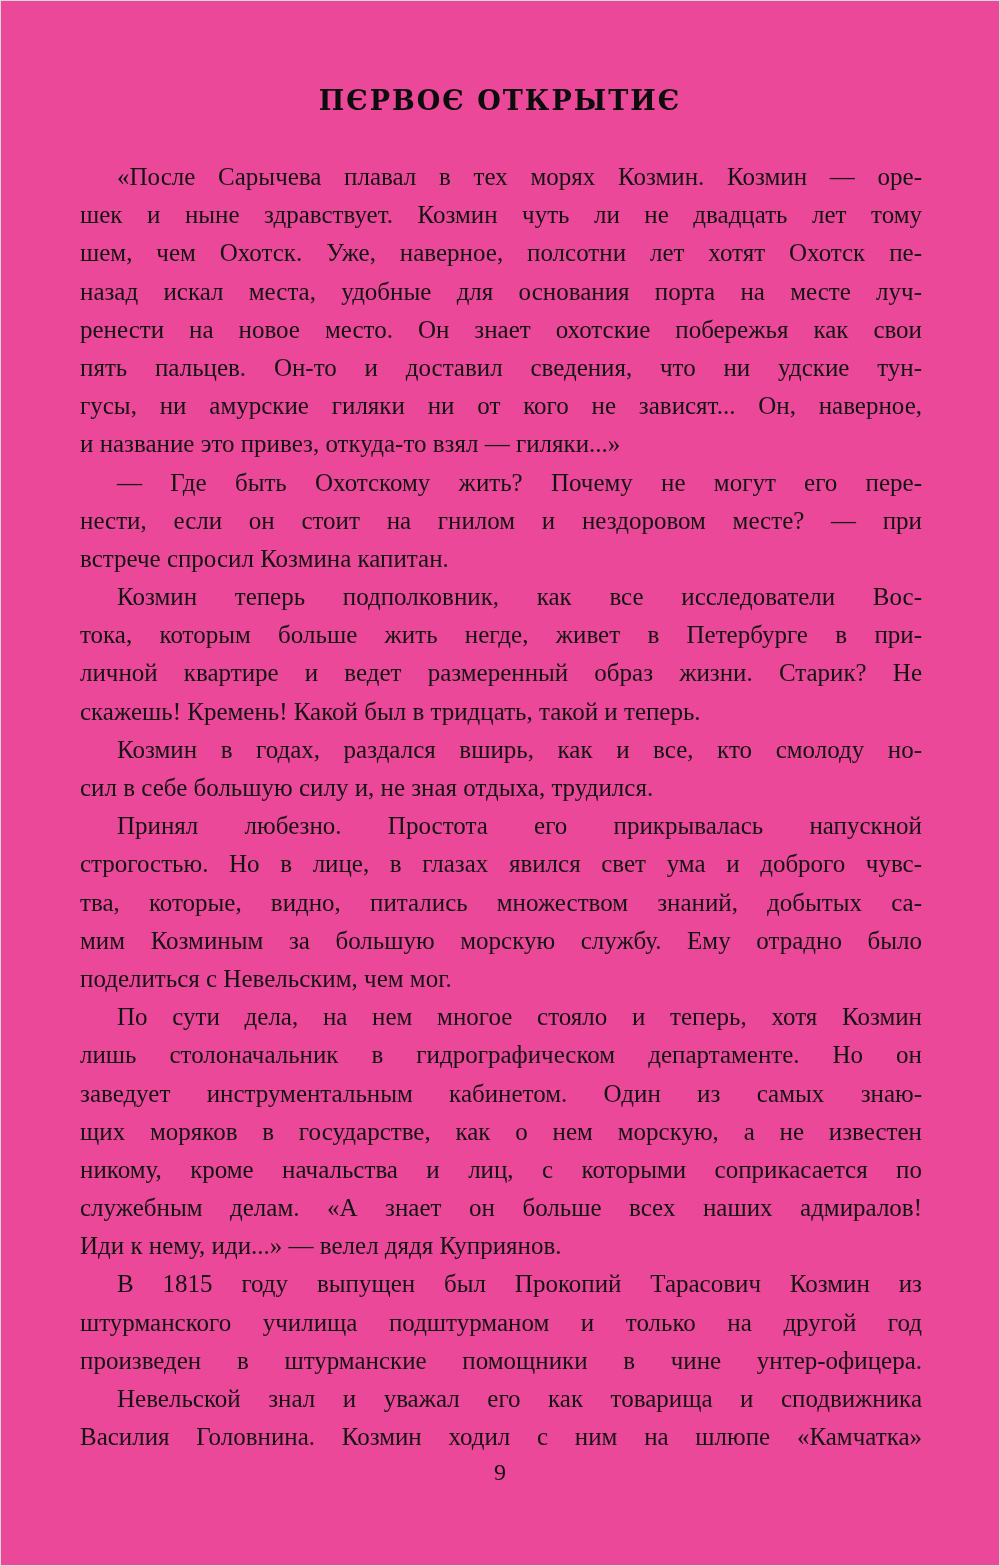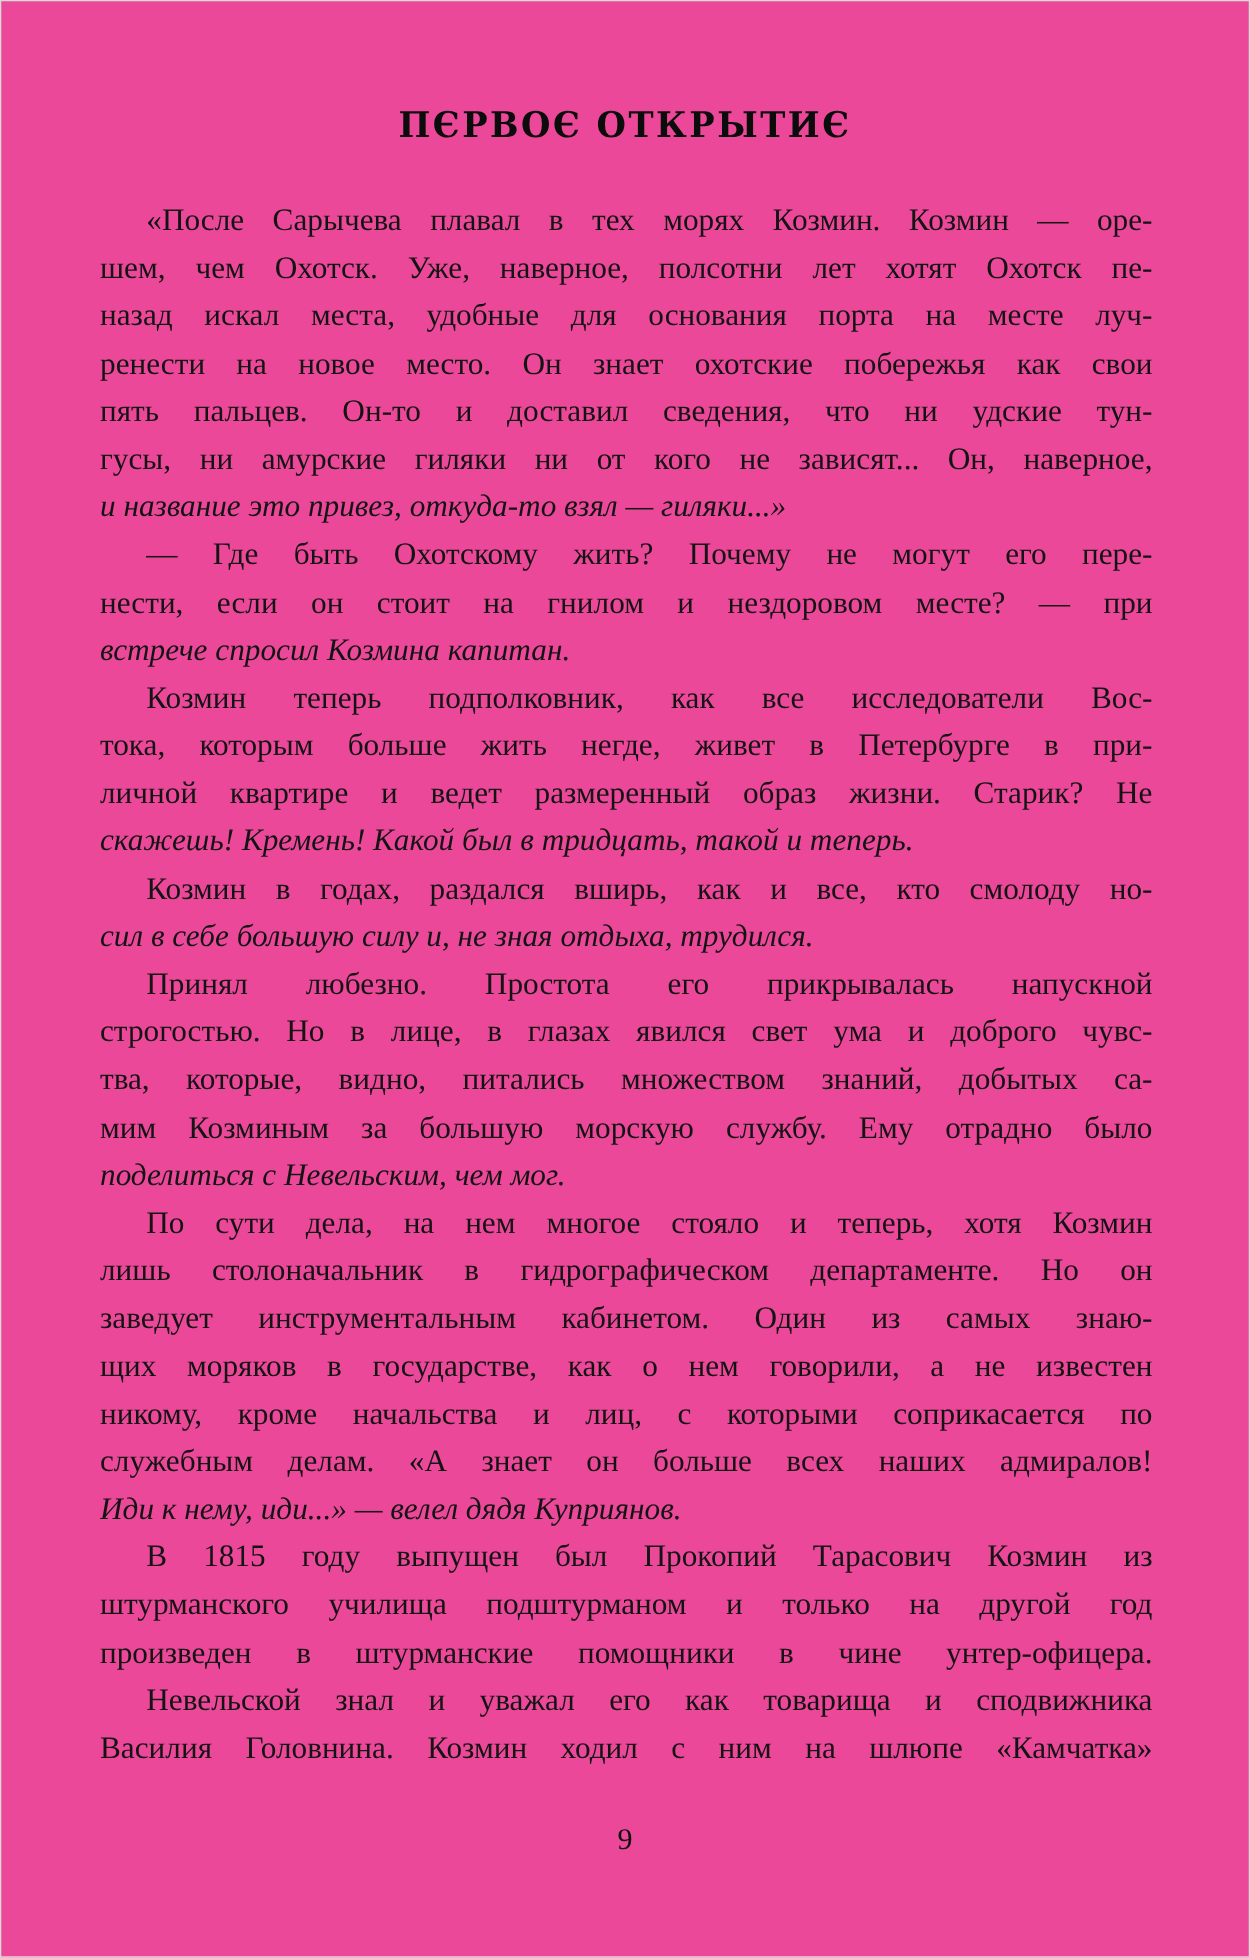--- a/index.html
+++ b/index.html
@@ -46,41 +46,41 @@
     height: 38.2px;
     text-align: justify;
     text-align-last: justify;
     overflow: hidden;
   }
   .text-block .line.first {
     text-indent: 37px;
   }
   .text-block .line.end {
     text-align-last: left;
-    font-style: italic;
   }
   .page-number {
     position: absolute;
     top: 1458px;
     left: 0;
     width: 100%;
     text-align: center;
     font-family: "Liberation Serif", serif;
     font-size: 24px;
     color: #101010;
   }
 </style>
 </head>
 <body>
 
 <div class="book-page">
   <div class="chapter-title">ПЄРВОЄ ОТКРЫТИЄ</div>
 
   <div class="text-block">
       <div class="line first">«После Сарычева плавал в тех морях Козмин. Козмин — оре-</div>
+      <div class="line">шек и ныне здравствует. Козмин чуть ли не двадцать лет тому</div>
       <div class="line">шем, чем Охотск. Уже, наверное, полсотни лет хотят Охотск пе-</div>
       <div class="line">назад искал места, удобные для основания порта на месте луч-</div>
       <div class="line">ренести на новое место. Он знает охотские побережья как свои</div>
       <div class="line">пять пальцев. Он-то и доставил сведения, что ни удские тун-</div>
       <div class="line">гусы, ни амурские гиляки ни от кого не зависят... Он, наверное,</div>
       <div class="line end">и название это привез, откуда-то взял — гиляки...»</div>
       <div class="line first">— Где быть Охотскому жить? Почему не могут его пере-</div>
       <div class="line">нести, если он стоит на гнилом и нездоровом месте? — при</div>
       <div class="line end">встрече спросил Козмина капитан.</div>
       <div class="line first">Козмин теперь подполковник, как все исследователи Вос-</div>
@@ -90,21 +90,21 @@
       <div class="line first">Козмин в годах, раздался вширь, как и все, кто смолоду но-</div>
       <div class="line end">сил в себе большую силу и, не зная отдыха, трудился.</div>
       <div class="line first">Принял любезно. Простота его прикрывалась напускной</div>
       <div class="line">строгостью. Но в лице, в глазах явился свет ума и доброго чувс-</div>
       <div class="line">тва, которые, видно, питались множеством знаний, добытых са-</div>
       <div class="line">мим Козминым за большую морскую службу. Ему отрадно было</div>
       <div class="line end">поделиться с Невельским, чем мог.</div>
       <div class="line first">По сути дела, на нем многое стояло и теперь, хотя Козмин</div>
       <div class="line">лишь столоначальник в гидрографическом департаменте. Но он</div>
       <div class="line">заведует инструментальным кабинетом. Один из самых знаю-</div>
-      <div class="line">щих моряков в государстве, как о нем говорили, а не известен</div>
+      <div class="line">щих моряков в государстве, как о нем морскую, а не известен</div>
       <div class="line">никому, кроме начальства и лиц, с которыми соприкасается по</div>
       <div class="line">служебным делам. «А знает он больше всех наших адмиралов!</div>
       <div class="line end">Иди к нему, иди...» — велел дядя Куприянов.</div>
       <div class="line first">В 1815 году выпущен был Прокопий Тарасович Козмин из</div>
       <div class="line">штурманского училища подштурманом и только на другой год</div>
       <div class="line">произведен в штурманские помощники в чине унтер-офицера.</div>
       <div class="line first">Невельской знал и уважал его как товарища и сподвижника</div>
       <div class="line">Василия Головнина. Козмин ходил с ним на шлюпе «Камчатка»</div>
     </div>
 

